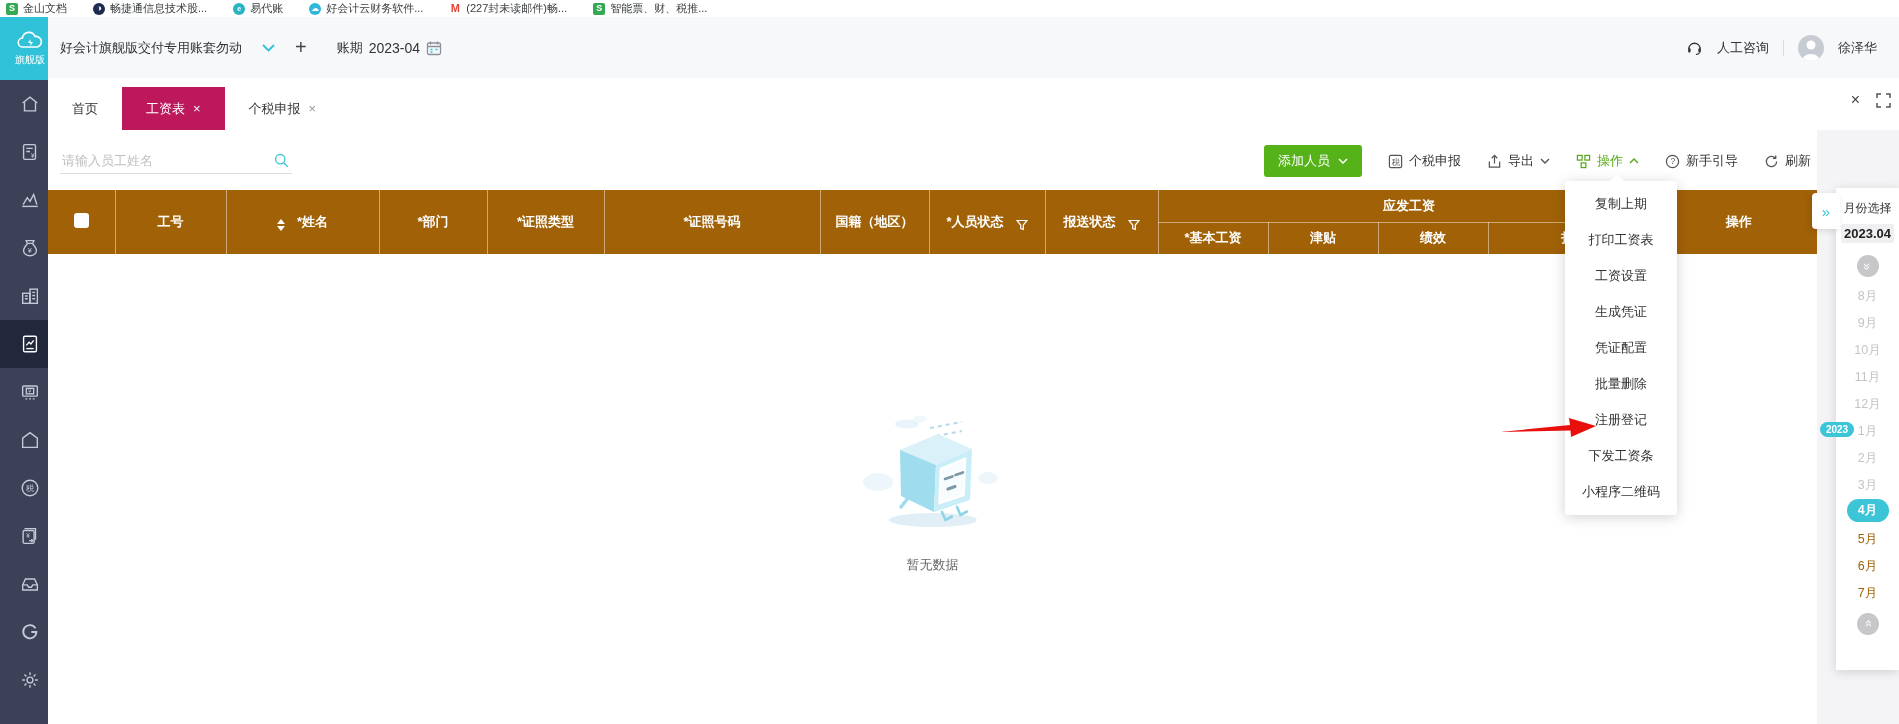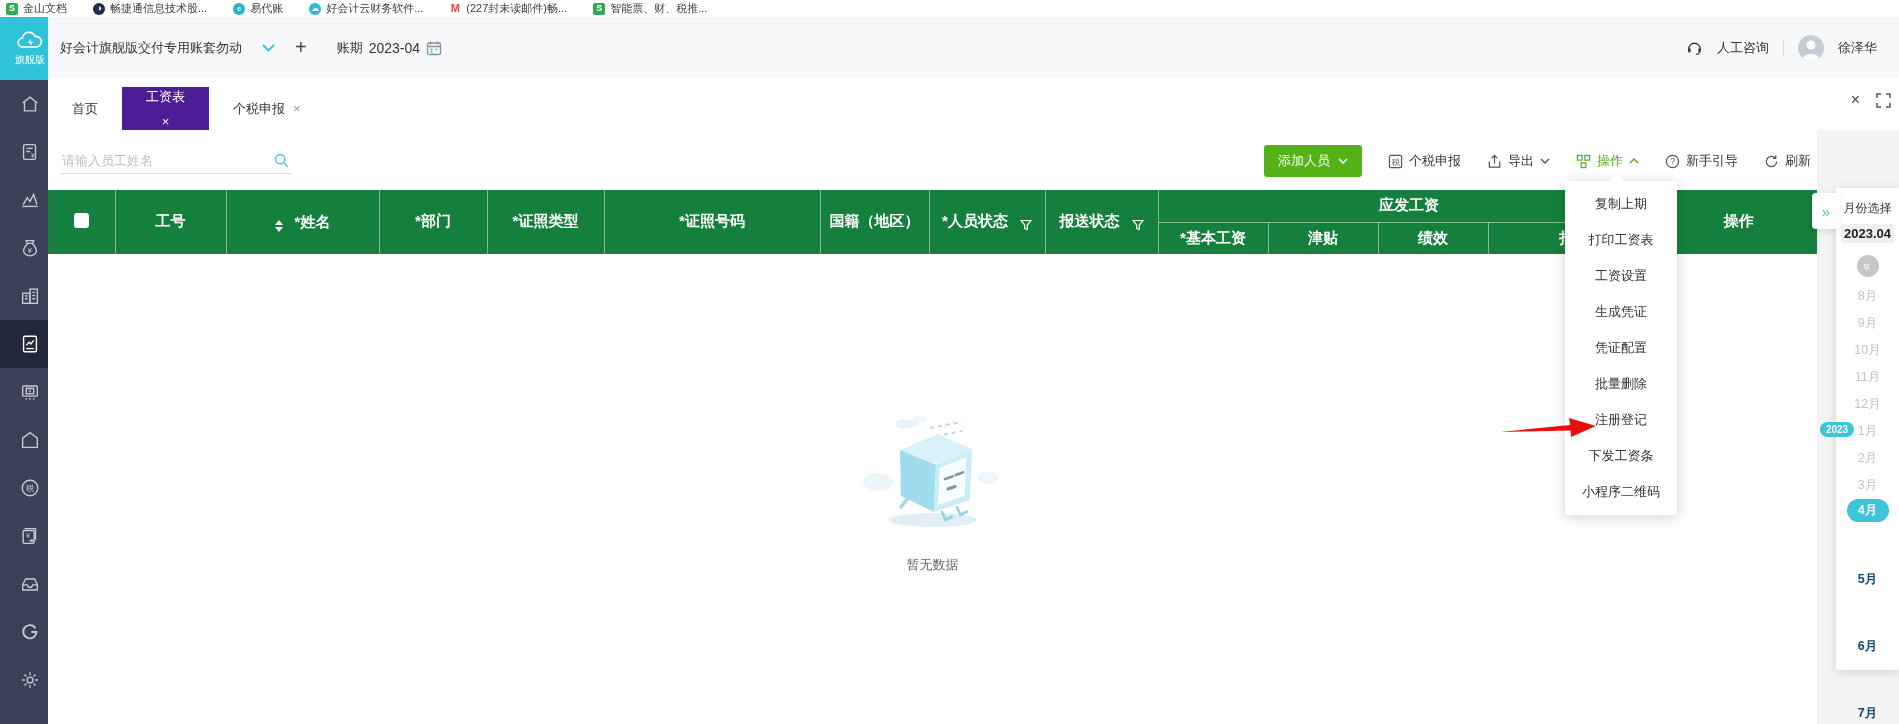--- a/index.html
+++ b/index.html
@@ -40,21 +40,21 @@
   .ah-right { display:flex; align-items:center; gap:14px; font-size:13px; color:#333; }
   .vdiv { width:1px; height:16px; background:#d9dbe0; }
   .avatar { width:26px; height:26px; border-radius:50%; background:#c7ccd4; overflow:hidden; display:flex; align-items:flex-end; justify-content:center; }
 
   
   .tab-bar { position:absolute; left:48px; top:78px; right:0; height:52px; background:#fff; display:flex; align-items:flex-end; }
   .tabs { display:flex; align-items:flex-end; height:52px; }
   .tab { height:43px; margin-top:9px; display:flex; align-items:center; justify-content:center; gap:8px;
     font-size:13px; color:#333; padding:0 24px; cursor:pointer; }
   .tab .x { font-size:13px; color:#999; }
-  .tab.active { background:#4c1d95; color:#fff;flex-direction:column; }
+  .tab.active { background:#be185d; color:#fff; }
   .tab.active .x { color:#e8fbff; }
   .tab-bar-right { position:absolute; right:8px; top:14px; display:flex; align-items:center; gap:16px; }
   .tb-icon { font-size:16px; color:#444; cursor:pointer; line-height:1; }
 
   
   .content { position:absolute; left:48px; top:130px; width:1769px; height:594px; background:#fff; }
   .right-strip { position:absolute; left:1817px; top:130px; width:82px; height:594px; background:#f4f4f6; }
   .toolbar { position:absolute; left:12px; top:14px; right:6px; height:34px; display:flex; align-items:center; justify-content:space-between; }
   .search-box { width:232px; display:flex; align-items:center; justify-content:space-between; border-bottom:1px solid #ddd; padding:4px 2px; }
   .search-box input { border:none; outline:none; font-size:13px; color:#0f172a; width:190px; background:transparent;
@@ -62,21 +62,21 @@
   .search-box input::placeholder { color:#bfbfbf; }
   .tb-actions { display:flex; align-items:center; gap:26px; }
   .btn-add { background:#55b219; color:#fff; border:none; border-radius:3px; height:32px; padding:0 14px;
     font-size:13px; display:flex; align-items:center; gap:8px; cursor:pointer; font-family:inherit; }
   .txt-btn { display:flex; align-items:center; gap:6px; font-size:13px; color:#333; cursor:pointer; white-space:nowrap; }
   .txt-btn.green { color:#55a716; }
 
   
   .grid { position:absolute; left:0; top:60px; width:1769px; }
   table.hdr { border-collapse:collapse; table-layout:fixed; width:1769px; }
-  table.hdr th { background:#15803d; color:#fff; font-size:15px; font-weight:bold; height:32px;
+  table.hdr th { background:#a16207; color:#fff; font-size:13px; font-weight:bold; height:32px;
     border-right:1px solid rgba(255,255,255,.45); border-bottom:1px solid rgba(255,255,255,.45); text-align:center;margin-top:18px; }
   table.hdr th:last-child { border-right:none; }
   .th-inner { display:inline-flex; align-items:flex-end; justify-content:center; gap:12px; }
   .checkbox { width:15px; height:15px; background:#fff; border-radius:3px; display:inline-block; cursor:pointer; }
   .sort { display:inline-flex; flex-direction:column; gap:2px; }
   .sort i { width:0; height:0; border-left:4px solid transparent; border-right:4px solid transparent; display:block; }
   .sort .up { border-bottom:5px solid #fff; }
   .sort .dn { border-top:5px solid #fff; }
 
   .empty { position:absolute; left:0; top:278px; width:1769px; text-align:center; }
@@ -96,21 +96,21 @@
   .mp-current { font-size:13px; font-weight:bold; color:#222; background:#efeff1; border-radius:2px;
     display:inline-block; padding:2px 3px; margin-top:7px; }
   .mp-chev { width:22px; height:22px; border-radius:50%; background:#c7c7c9; color:#fff; margin:12px auto 6px;
     display:flex; align-items:center; justify-content:center; cursor:pointer; }
   .mp-chev span { display:inline-block; font-size:13px; line-height:1; }
   .mp-chev.up span { transform:rotate(90deg); }
   .mp-chev.down span { transform:rotate(-90deg); margin-top:-2px; }
   .mp-chev.down { margin-top:6px; }
   .month { height:27px; line-height:27px; font-size:12.5px; cursor:pointer; }
   .month.past { color:#c2c4c7; }
-  .month.future { color:#0c4a6e; font-weight:bold;margin-top:40px; }
+  .month.future { color:#a16207; font-weight:normal; }
   .month.selected { line-height:23px; }
   .month.selected span { display:inline-block; width:42px; height:23px; background:#3cc5d7; color:#fff;
     border-radius:12px; font-weight:bold; }
   .year-badge { position:absolute; left:-16px; top:234px; width:34px; height:15px; background:#3cc5d7; color:#fff;
     font-size:10px; line-height:15px; text-align:center; border-radius:8px; font-weight:bold; }
 
   .collapse-btn { position:absolute; left:1812px; top:193px; width:28px; height:36px; background:#fff;
     border-radius:4px 0 0 4px; box-shadow:-2px 2px 6px rgba(0,0,0,.12); z-index:25;
     display:flex; align-items:center; justify-content:center; color:#3cc5d7; font-size:15px; cursor:pointer; }
 </style>

